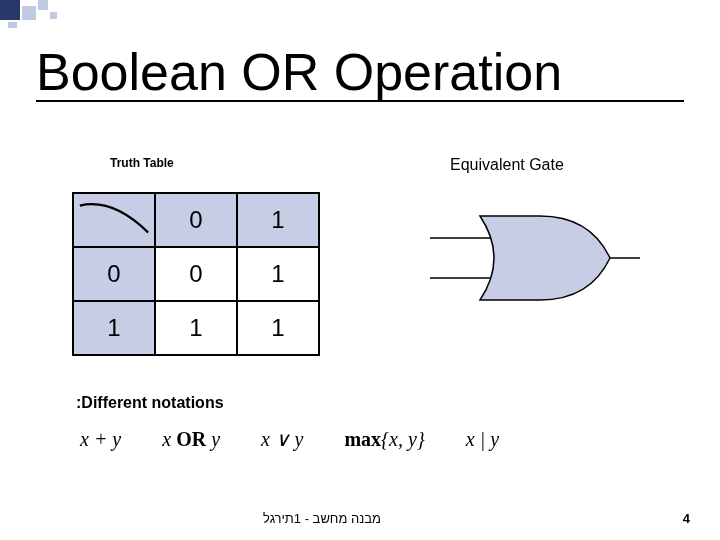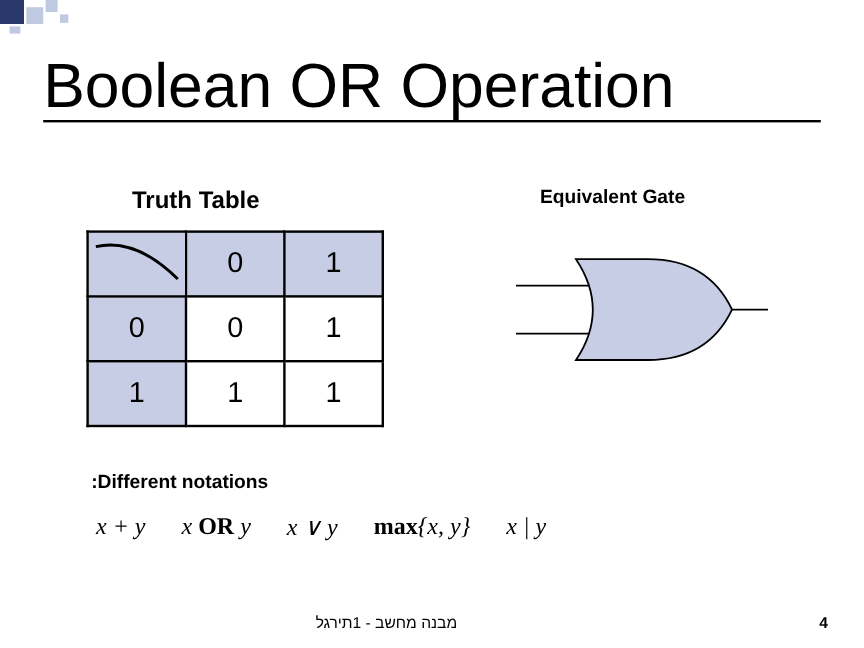--- a/index.html
+++ b/index.html
@@ -35,30 +35,30 @@
       top: 100px;
       left: 36px;
       width: 648px;
       height: 2px;
       background: #000;
     }
     .truth-label {
       position: absolute;
       top: 156px;
       left: 110px;
-      font-size: 20px;
+      font-size: 12px;
       font-weight: bold;
       color: #000;
     }
     .gate-label {
       position: absolute;
       top: 156px;
       left: 450px;
       font-size: 16px;
-      font-weight: bold;
+      font-weight: normal;
       color: #000;
     }
     .truth-table {
       position: absolute;
       top: 192px;
       left: 72px;
       border-collapse: collapse;
     }
     .truth-table td {
       width: 82px;
@@ -98,21 +98,21 @@
       color: #000;
     }
     .notations-row {
       position: absolute;
       top: 422px;
       left: 80px;
       width: 600px;
       height: 34px;
       display: flex;
       align-items: center;
-      gap: 30px;
+      gap: 41px;
       font-family: "Times New Roman", serif;
       font-size: 20px;
       font-style: italic;
       color: #000;
     }
     .notations-row .up { font-style: normal; font-weight: bold; }
     .footer {
       position: absolute;
       bottom: 14px;
       left: 0;

